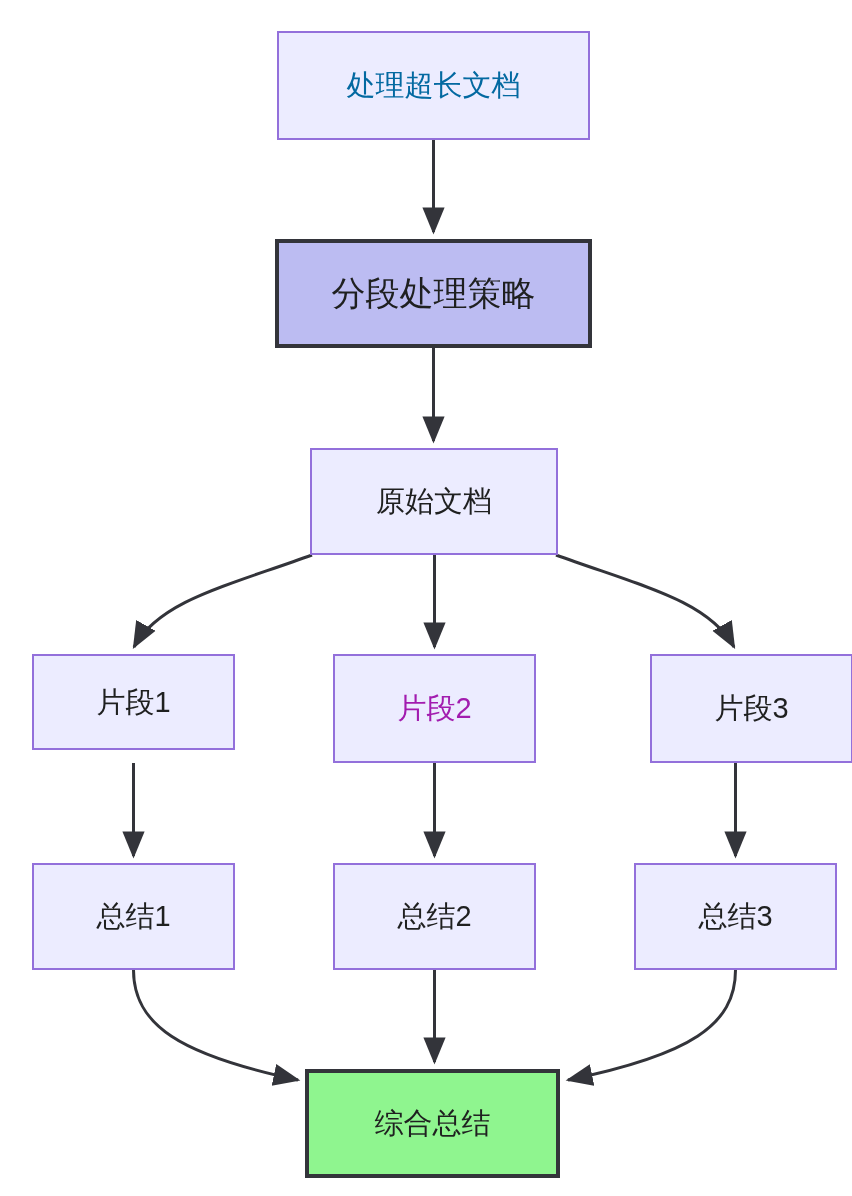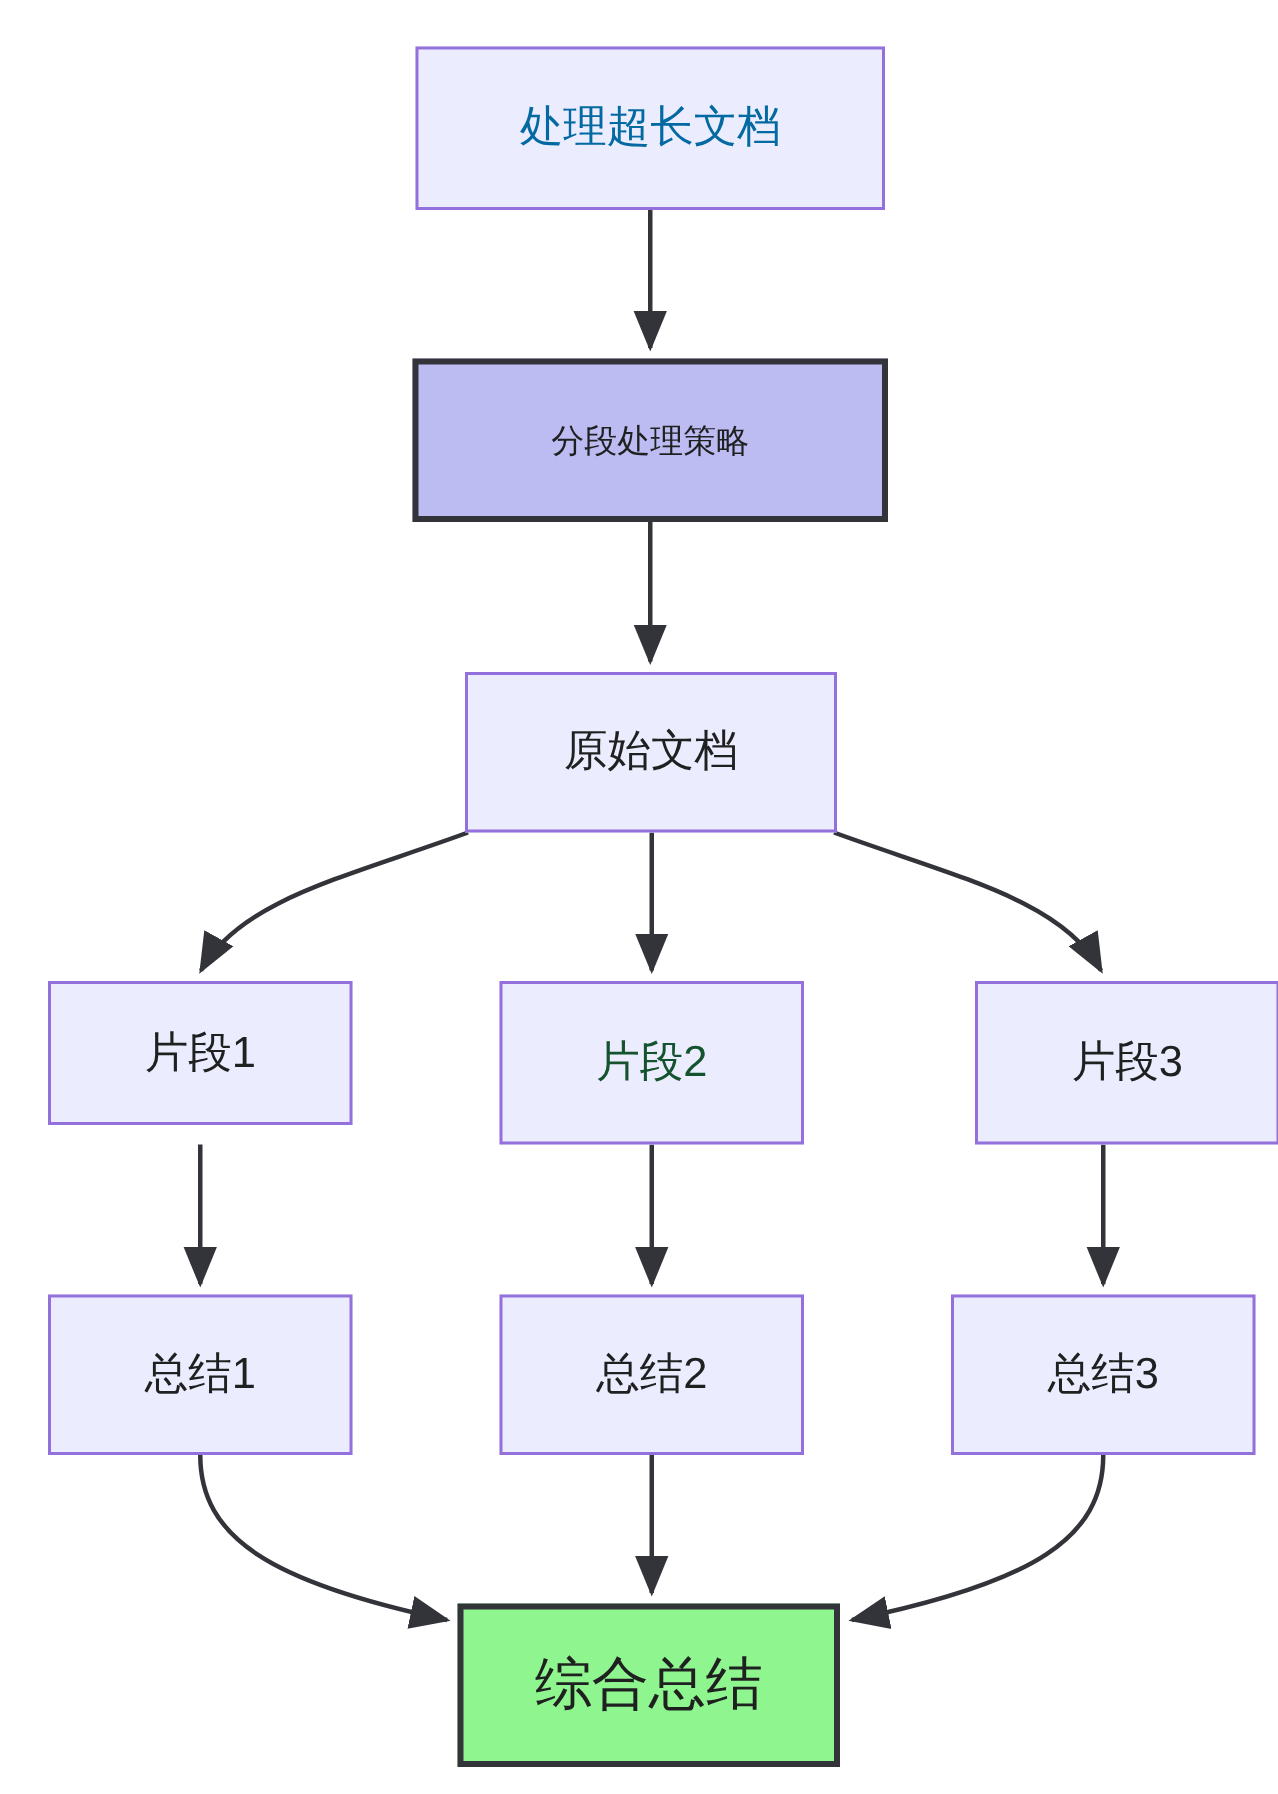--- a/index.html
+++ b/index.html
@@ -43,27 +43,27 @@
   
   .node.style-light {
     background: #ececff;
     border: 2px solid #9370db;
     font-size: 29px;
   }
   
   .node.style-emph {
     background: #bcbcf2;
     border: 4px solid #33343a;
-    font-size: 22px;
+    font-size: 34px;
   }
   
   .node.style-green {
     background: #8ff58f;
     border: 4px solid #33343a;
-    font-size: 38px;
+    font-size: 29px;
   }
 </style>
 </head>
 <body>
 
 <div id="diagram-root" style="background: rgb(255, 255, 255);">
 
   <svg id="edge-layer" viewBox="0 0 852 1196" width="852" height="1196" xmlns="http://www.w3.org/2000/svg">
     <defs>
       <marker id="arrowhead" markerWidth="10" markerHeight="10" refX="8.2" refY="4" orient="auto" markerUnits="strokeWidth">
@@ -103,21 +103,21 @@
   </div>
 
   <div class="node style-light" id="node-n2" style="left: 310px; top: 448px; width: 248px; height: 107px; background: rgb(236, 236, 255); border-color: rgb(147, 112, 219); color: rgb(31, 32, 32); text-align: center;">
     <span class="node-label">原始文档</span>
   </div>
 
   <div class="node style-light" id="node-n3" style="left: 32px; top: 654px; width: 203px; height: 96px; background: rgb(236, 236, 255); border-color: rgb(147, 112, 219); color: rgb(31, 32, 32);">
     <span class="node-label">片段1</span>
   </div>
 
-  <div class="node style-light" id="node-n4" style="left: 333px; top: 654px; width: 203px; height: 109px; background: rgb(236, 236, 255); border-color: rgb(147, 112, 219); color: #14532d;">
+  <div class="node style-light" id="node-n4" style="left: 333px; top: 654px; width: 203px; height: 109px; background: rgb(236, 236, 255); border-color: rgb(147, 112, 219); color: #a21caf;">
     <span class="node-label">片段2</span>
   </div>
 
   <div class="node style-light" id="node-n5" style="left: 634px; top: 654px; width: 203px; height: 109px; background: rgb(236, 236, 255); border-color: rgb(147, 112, 219); color: rgb(31, 32, 32); margin-left: 16px;">
     <span class="node-label">片段3</span>
   </div>
 
   <div class="node style-light" id="node-n6" style="left: 32px; top: 863px; width: 203px; height: 107px; background: rgb(236, 236, 255); border-color: rgb(147, 112, 219); color: rgb(31, 32, 32);">
     <span class="node-label">总结1</span>
   </div>

